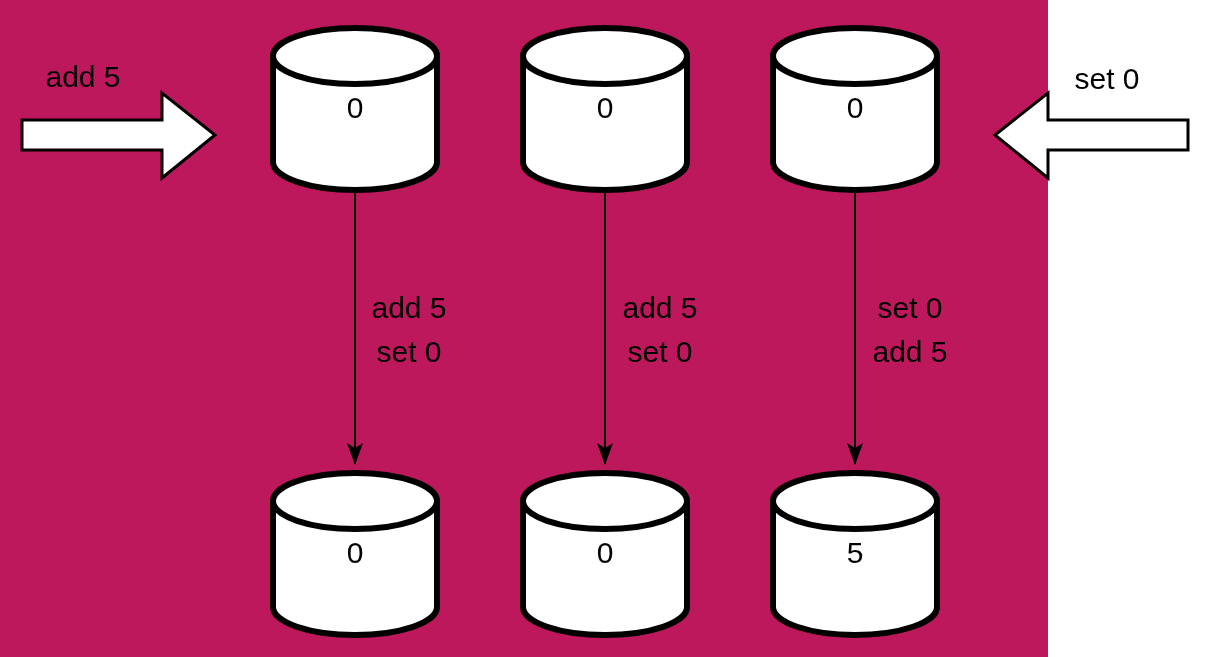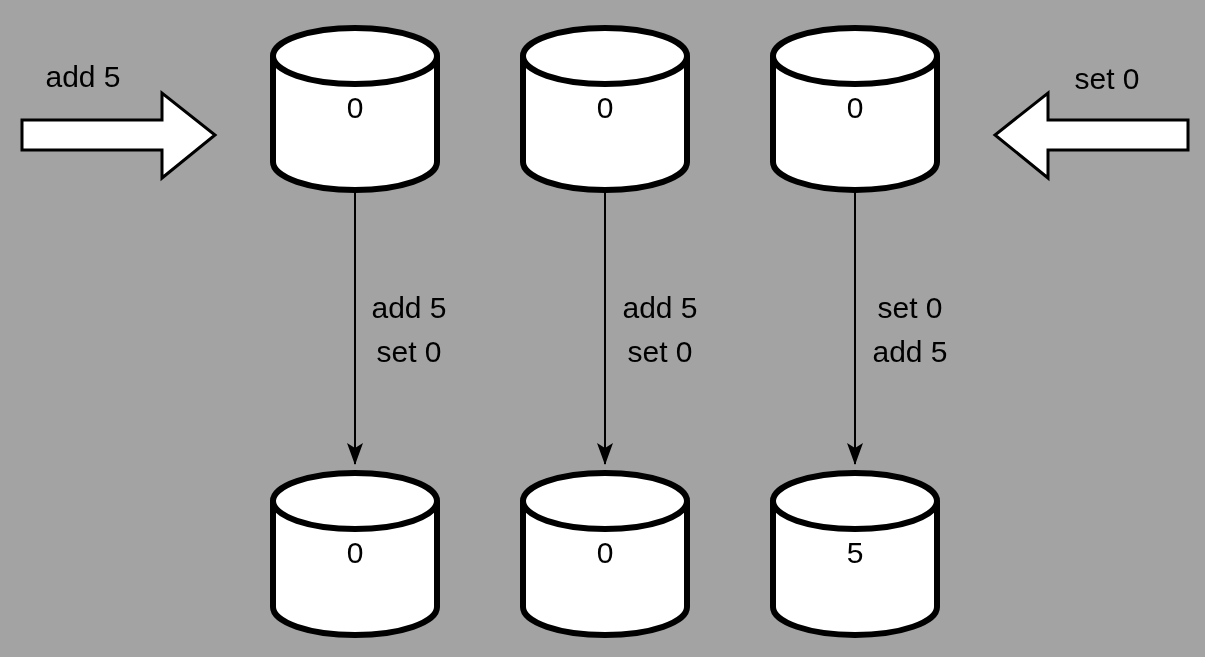--- a/index.html
+++ b/index.html
@@ -6,23 +6,23 @@
     margin: 0;
     padding: 0;
     background: #ffffff;
     width: 1215px;
     height: 657px;
     overflow: hidden;
     font-family: "Liberation Sans", "DejaVu Sans", sans-serif;
   }
   .stage {
     position: relative;
-    width: 1205px;
+    width: 1048px;
     height: 657px;
-    background: #a3a3a3;
+    background: #be185d;
   }
   svg text {
     font-family: "Liberation Sans", "DejaVu Sans", sans-serif;
     font-size: 30px;
     fill: #000000;
   }
   .cyl-shape {
     fill: #ffffff;
     stroke: #000000;
     stroke-width: 6;

